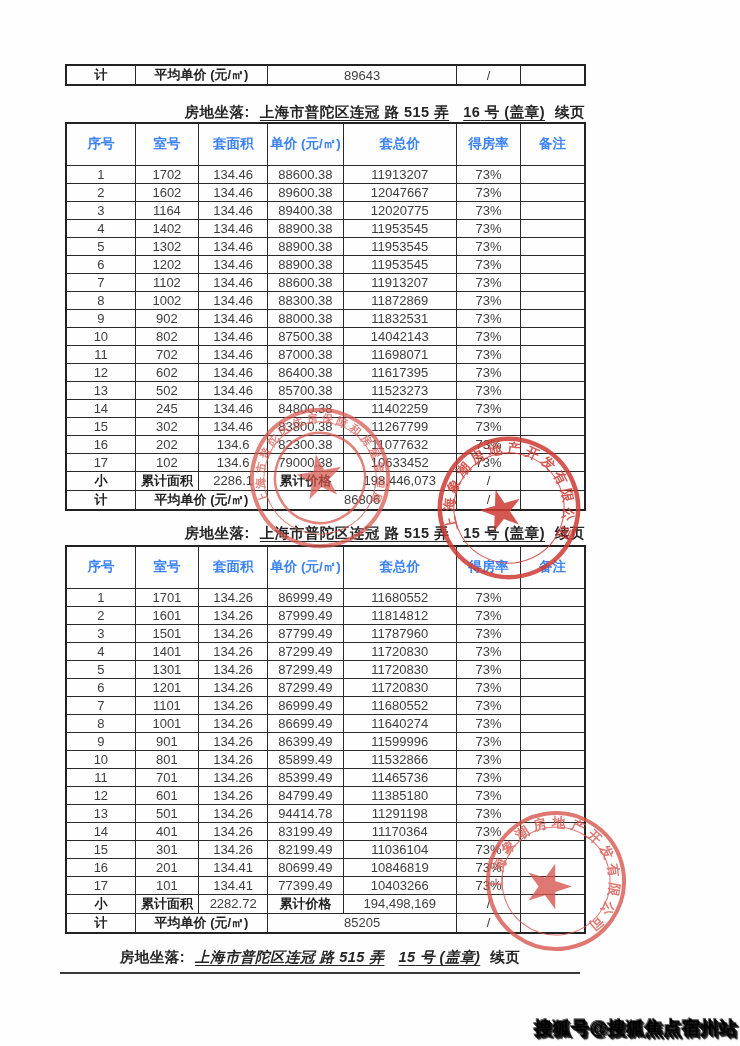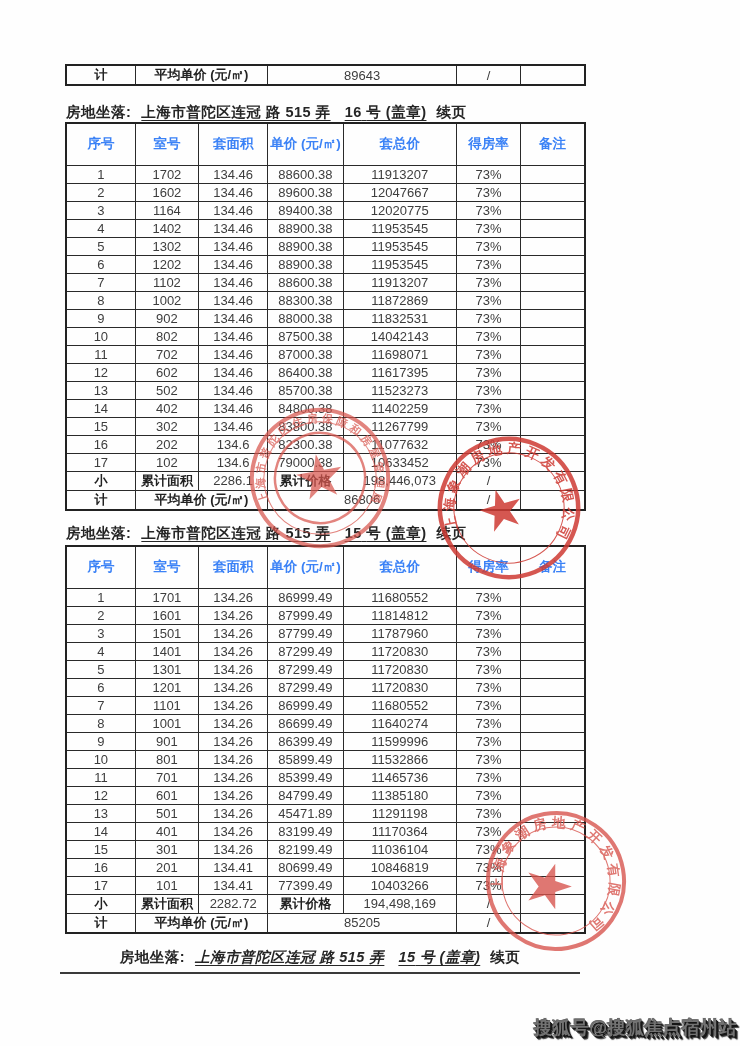--- a/index.html
+++ b/index.html
@@ -21,21 +21,21 @@
   tbody.data td { height:18px; }
   .hrow th { height:42px; }
   .sumrow td { height:19px; font-size:13px; }
   .lab { font-weight:bold; color:#222; }
   .toptable { position:absolute; left:65px; top:64px; }
   .toptable td { height:20px; }
   .t1 { position:absolute; left:65px; top:122px; }
   .t2 { position:absolute; left:65px; top:545px; }
   
   .locline {
-    position:absolute; left:66px; width:519px; text-align:left;
+    position:absolute; left:66px; width:519px; text-align:right;
     font-size:14.5px; font-weight:bold; color:#252525; letter-spacing:0.5px;
   }
   .loc1 { top:103px; }
   .loc2 { top:524px; }
   .locline .addr { text-decoration:underline; text-underline-offset:3px; }
   .locline .gap { display:inline-block; width:14px; }
   .locline .gap2 { display:inline-block; width:10px; }
   .footerline {
     position:absolute; left:60px; top:948px; width:520px; text-align:center;
     font-size:14.5px; font-weight:bold; color:#252525;
@@ -46,21 +46,21 @@
   .footerline .gap2 { display:inline-block; width:10px; }
   
   .stamp { position:absolute; pointer-events:none; }
   .stampA { left:245px; top:403px; opacity:0.72; }
   .stampB { left:434px; top:433px; opacity:0.85; }
   .stampC { left:481px; top:806px; opacity:0.78; }
   
   .watermark {
     position:absolute; right:3px; top:1016px;
     font-size:18px; font-weight:bold; letter-spacing:0.5px;
-    color:#737373;
+    color:#000000;
     text-shadow: 2px 2px 0 #161616, 1px 1px 0 #161616, 3px 3px 1px #3a3a3a,
                  -1px -1px 0 #6a6a6a, 0 -1px 0 #6a6a6a;
   }
 </style>
 </head>
 <body>
 
 <div class="page">
 
   <table class="toptable">
@@ -236,21 +236,21 @@
           <td>502</td>
           <td>134.46</td>
           <td>85700.38</td>
           <td>11523273</td>
           <td>73%</td>
           <td></td>
         </tr>
 
         <tr>
           <td>14</td>
-          <td>402</td>
+          <td>245</td>
           <td>134.46</td>
           <td>84800.38</td>
           <td>11402259</td>
           <td>73%</td>
           <td></td>
         </tr>
 
         <tr>
           <td>15</td>
           <td>302</td>
@@ -445,21 +445,21 @@
           <td>84799.49</td>
           <td>11385180</td>
           <td>73%</td>
           <td></td>
         </tr>
 
         <tr>
           <td>13</td>
           <td>501</td>
           <td>134.26</td>
-          <td>45471.89</td>
+          <td>94414.78</td>
           <td>11291198</td>
           <td>73%</td>
           <td></td>
         </tr>
 
         <tr>
           <td>14</td>
           <td>401</td>
           <td>134.26</td>
           <td>83199.49</td>

